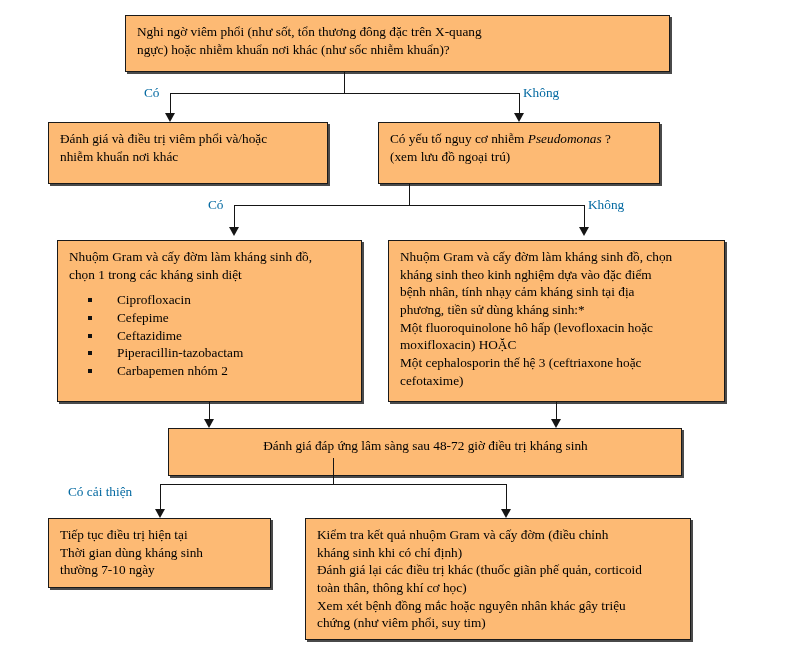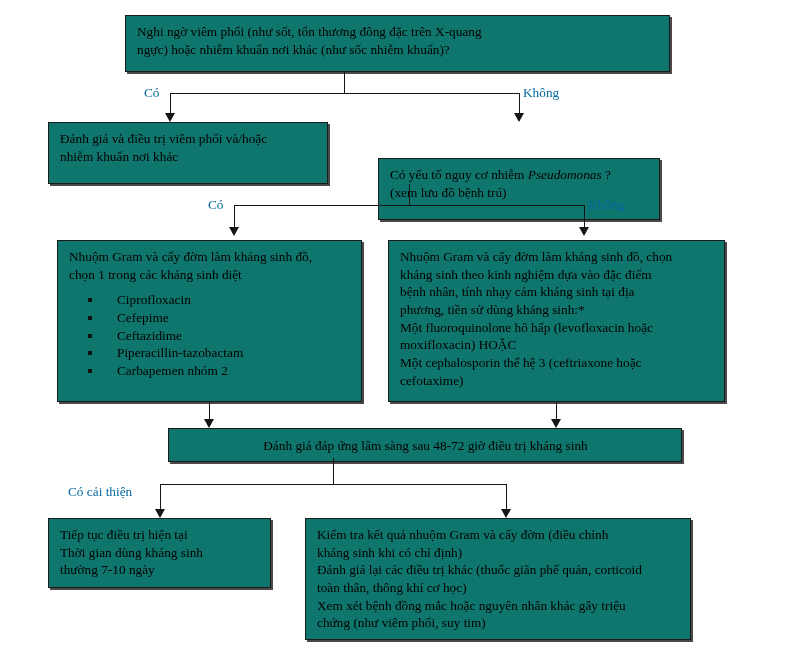--- a/index.html
+++ b/index.html
@@ -17,21 +17,21 @@
     height: 660px;
     background: #ffffff;
     overflow: hidden;
   }
 
   
   .box {
     position: absolute;
     box-sizing: border-box;
     border: 1.5px solid #1a1a1a;
-    background: #0f766e;
+    background: #fdba74;
     box-shadow: 2px 2px 0 0 #4a4a4a;
     font-size: 13.3px;
     line-height: 1.33;
     color: #000000;
   }
   .box .inner {
     padding: 7px 10px 6px 11px;
   }
   .box p {
     margin: 0;
@@ -119,24 +119,24 @@
   <span class="elabel" style="left:144px; top:86px;">Có</span>
   <span class="elabel" style="left:523px; top:86px;">Không</span>
 
   <div class="box" style="left:48px; top:122px; width:280px; height:62px;">
     <div class="inner">
       <p>Đánh giá và điều trị viêm phổi và/hoặc
 nhiễm khuẩn nơi khác</p>
     </div>
   </div>
 
-  <div class="box" style="left:378px; top:122px; width:282px; height:62px;margin-top:36px;">
+  <div class="box" style="left:378px; top:122px; width:282px; height:62px;">
     <div class="inner">
       <p><span>Có yếu tố nguy cơ nhiễm </span><span class="ital">Pseudomonas</span><span> ?</span></p>
-      <p>(xem lưu đồ bệnh trú)</p>
+      <p>(xem lưu đồ ngoại trú)</p>
     </div>
   </div>
 
   <div class="vline" style="left:409px; top:184px; height:22px;"></div>
   <div class="hline" style="left:234px; top:205px; width:351px;"></div>
   <div class="vline" style="left:234px; top:205px; height:25px;"></div>
   <div class="arrow" style="left:229px; top:227px;"></div>
   <div class="vline" style="left:584px; top:205px; height:25px;"></div>
   <div class="arrow" style="left:579px; top:227px;"></div>
 
@@ -168,21 +168,21 @@
 Một cephalosporin thế hệ 3 (ceftriaxone hoặc
 cefotaxime)</p>
     </div>
   </div>
 
   <div class="vline" style="left:209px; top:402px; height:20px;"></div>
   <div class="arrow" style="left:204px; top:419px;"></div>
   <div class="vline" style="left:556px; top:402px; height:20px;"></div>
   <div class="arrow" style="left:551px; top:419px;"></div>
 
-  <div class="box center" style="left:168px; top:428px; width:514px; height:34px;">
+  <div class="box center" style="left:168px; top:428px; width:514px; height:48px;">
     <div class="inner">
       <p>Đánh giá đáp ứng lâm sàng sau 48-72 giờ điều trị kháng sinh</p>
     </div>
   </div>
 
   <div class="vline" style="left:333px; top:458px; height:27px;"></div>
   <div class="hline" style="left:160px; top:484px; width:347px;"></div>
   <div class="vline" style="left:160px; top:484px; height:28px;"></div>
   <div class="arrow" style="left:155px; top:509px;"></div>
   <div class="vline" style="left:506px; top:484px; height:28px;"></div>

